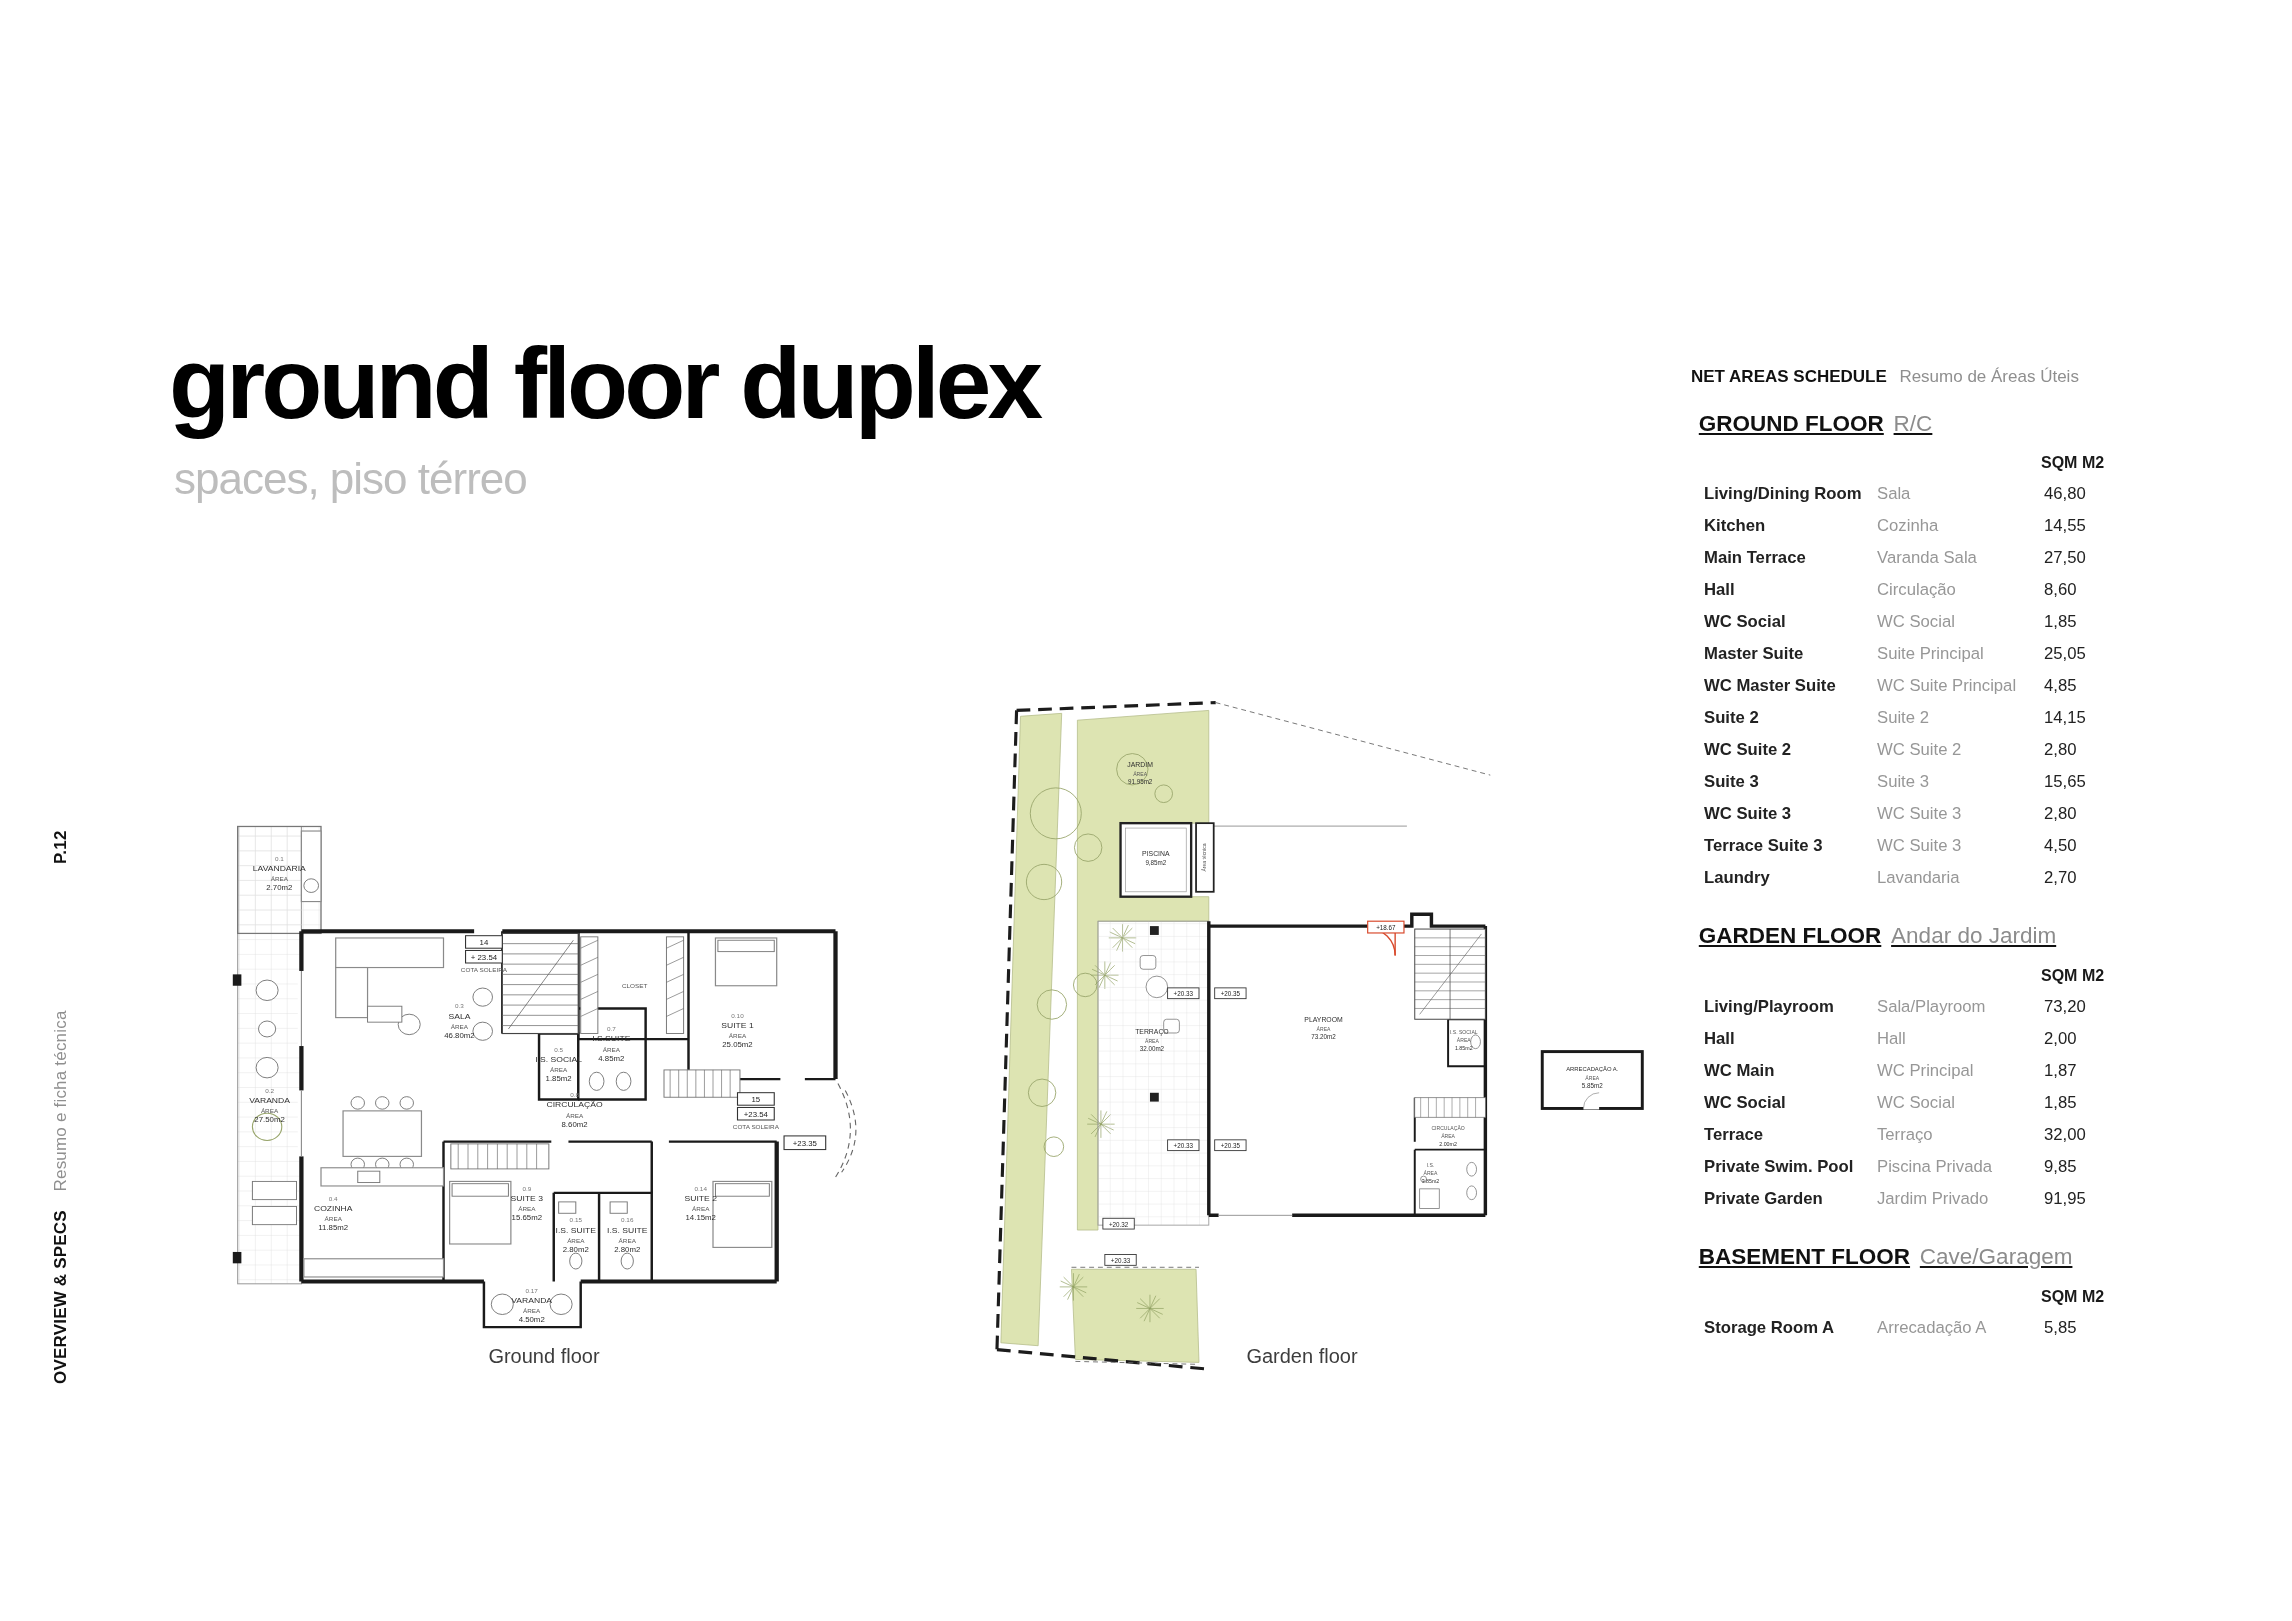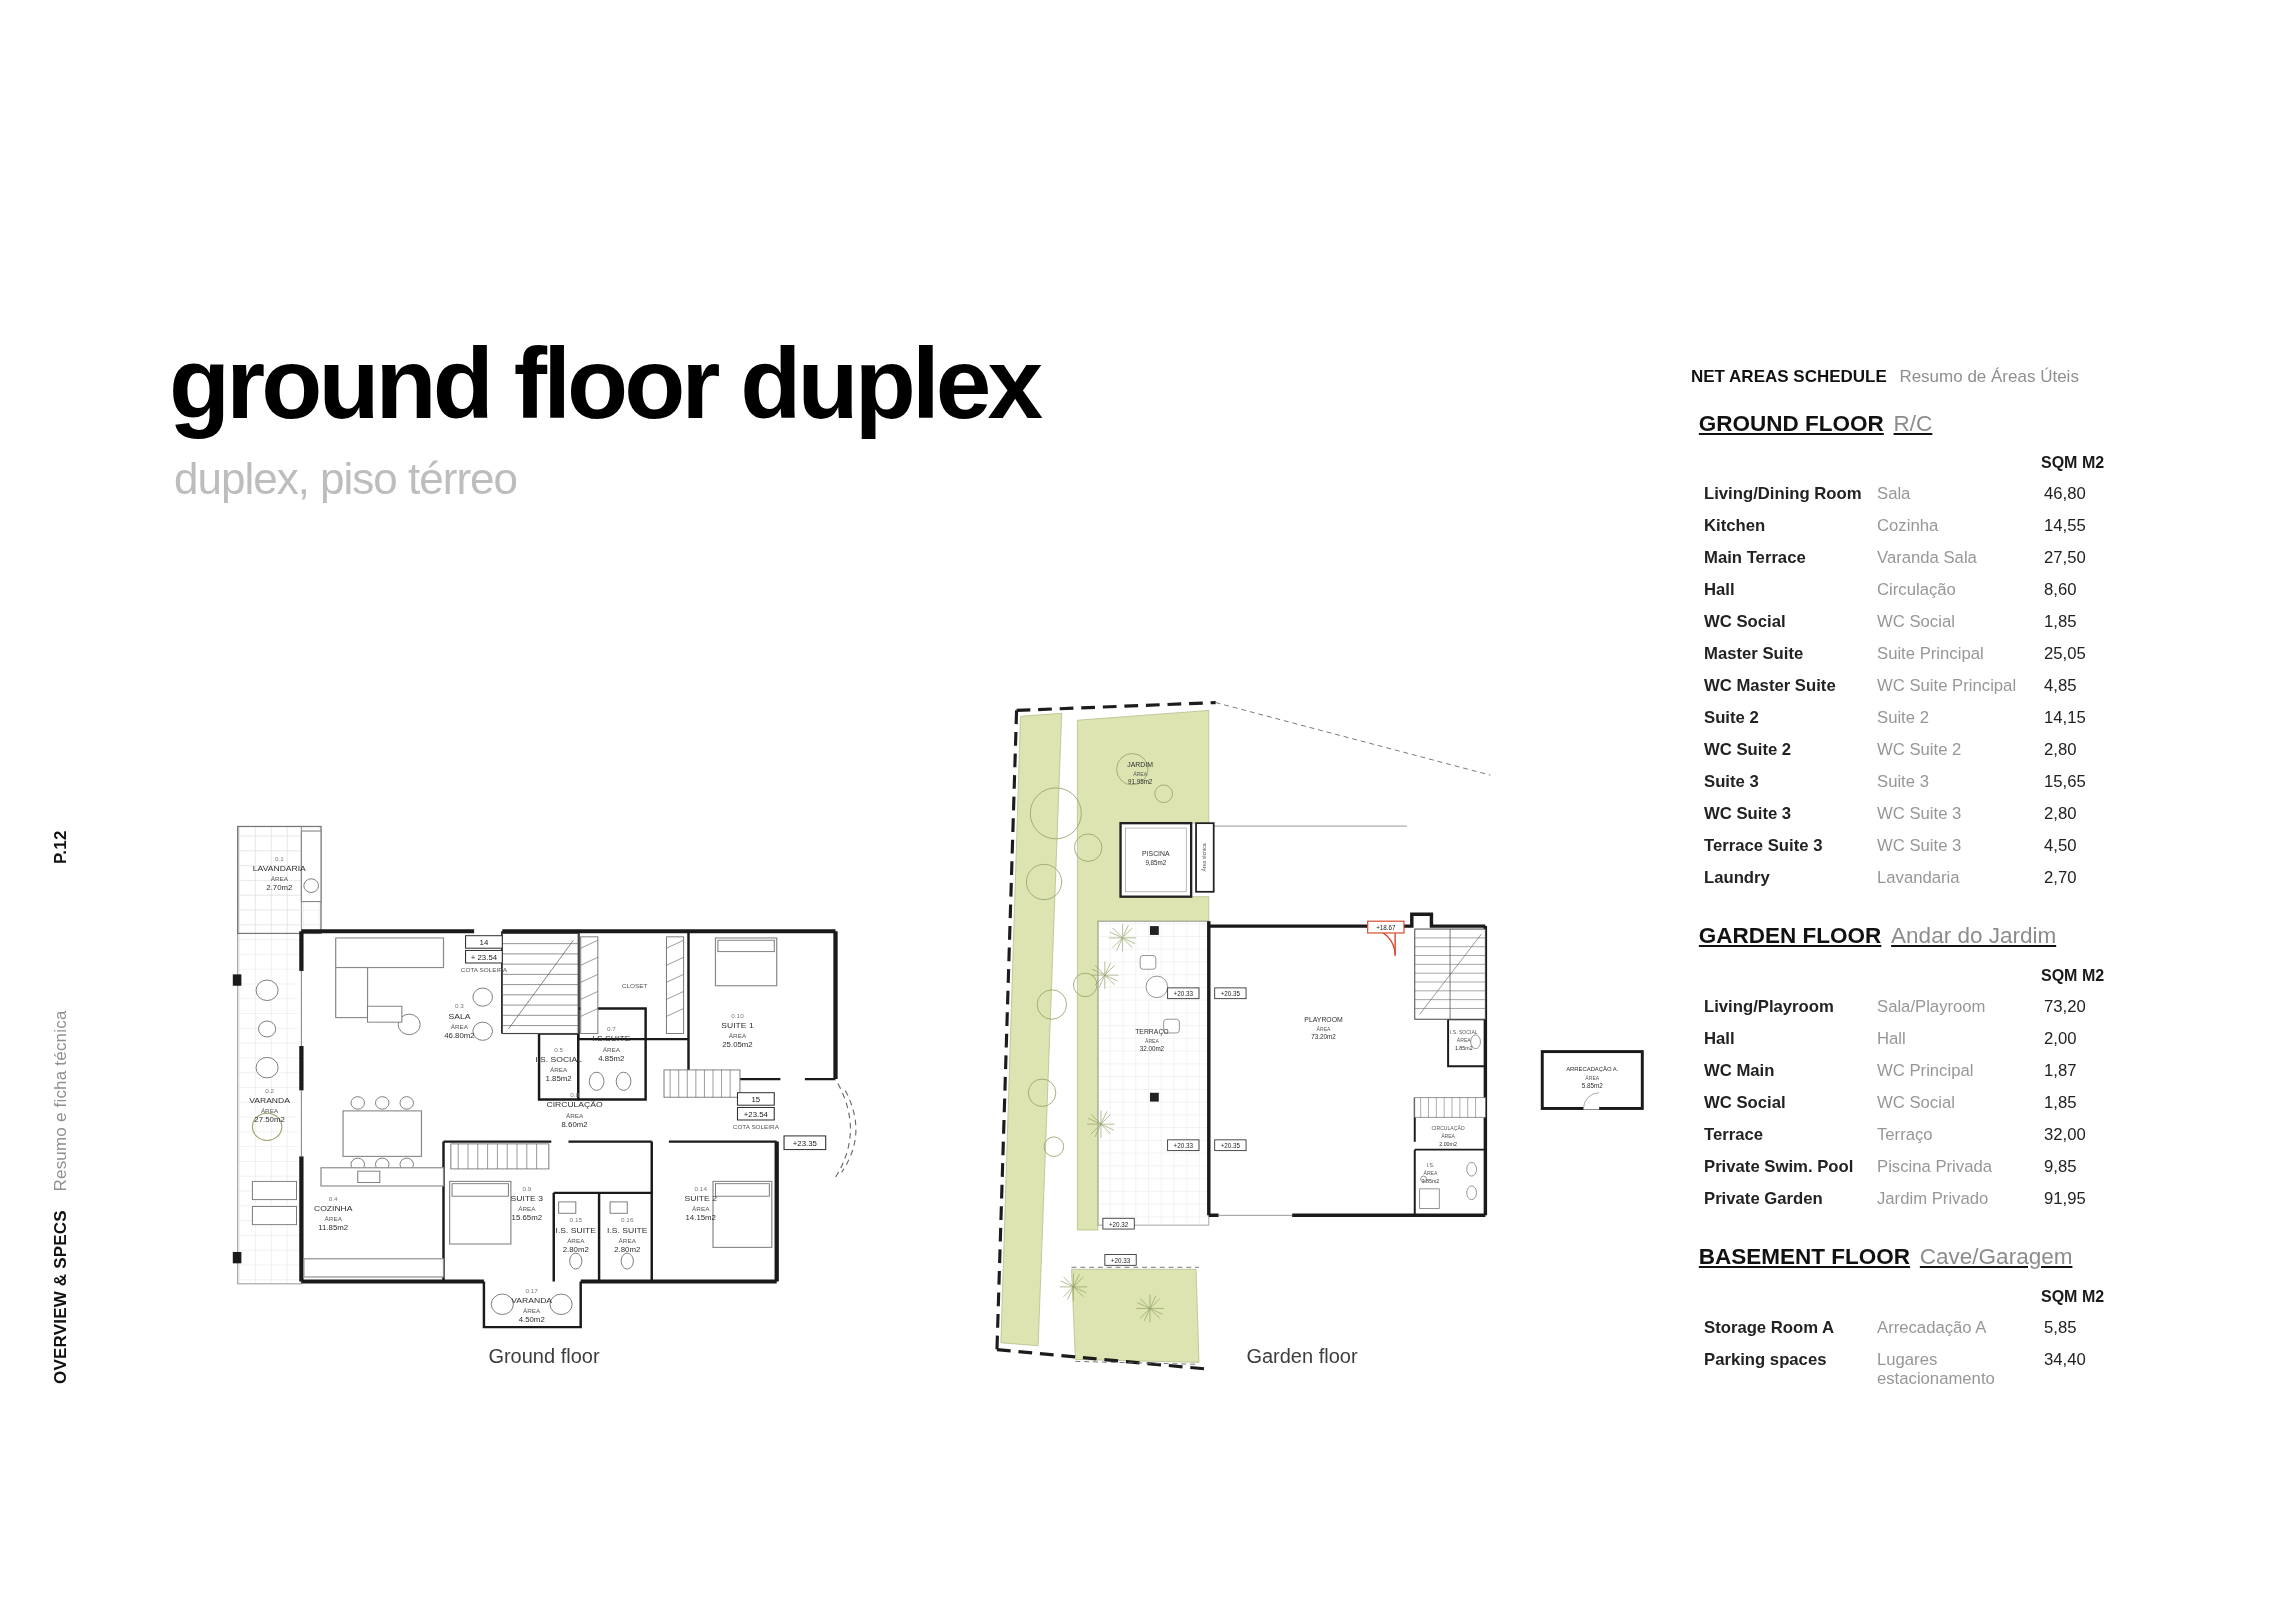--- a/index.html
+++ b/index.html
@@ -62,21 +62,21 @@
 
   <div class="vtext" style="left:51px;top:864px;">
     <span class="vb">P.12</span>
   </div>
   <div class="vtext" style="left:51px;top:1384px;">
     <span class="vb">OVERVIEW &amp; SPECS</span>
     <span class="vg">Resumo e ficha técnica</span>
   </div>
 
   <div class="title">ground floor duplex</div>
-  <div class="subtitle">duplex, piso térreo</div>
+  <div class="subtitle">spaces, piso térreo</div>
 
   <svg style="left:223px;top:806px;" width="637" height="529" viewBox="0 0 520 465" preserveAspectRatio="none">
     <defs>
       <pattern id="tiles" width="13" height="13" patternUnits="userSpaceOnUse">
         <path d="M13,0 H0 V13" fill="none" stroke="#dcdcdc" stroke-width=".7"></path>
       </pattern>
       <g id="palm">
         <g stroke="#8fa060" stroke-width=".7">
           <line x1="0" y1="0" x2="0" y2="-14"></line>
             <line x1="0" y1="0" x2="10" y2="-10"></line>
@@ -648,24 +648,18 @@
       </h2>
       <div class="unit">SQM M2</div>
       <div class="rows">
 
           <div class="row">
             <span class="c1">Storage Room A</span>
             <span class="c2">Arrecadação A</span>
             <span class="c3">5,85</span>
           </div>
 
-          <div class="row">
-            <span class="c1">Parking spaces</span>
-            <span class="c2">Lugares
-estacionamento</span>
-            <span class="c3">34,40</span>
-          </div>
         </div>
     </div>
   </div>
 
 </div>
 
 
 </body></html>

